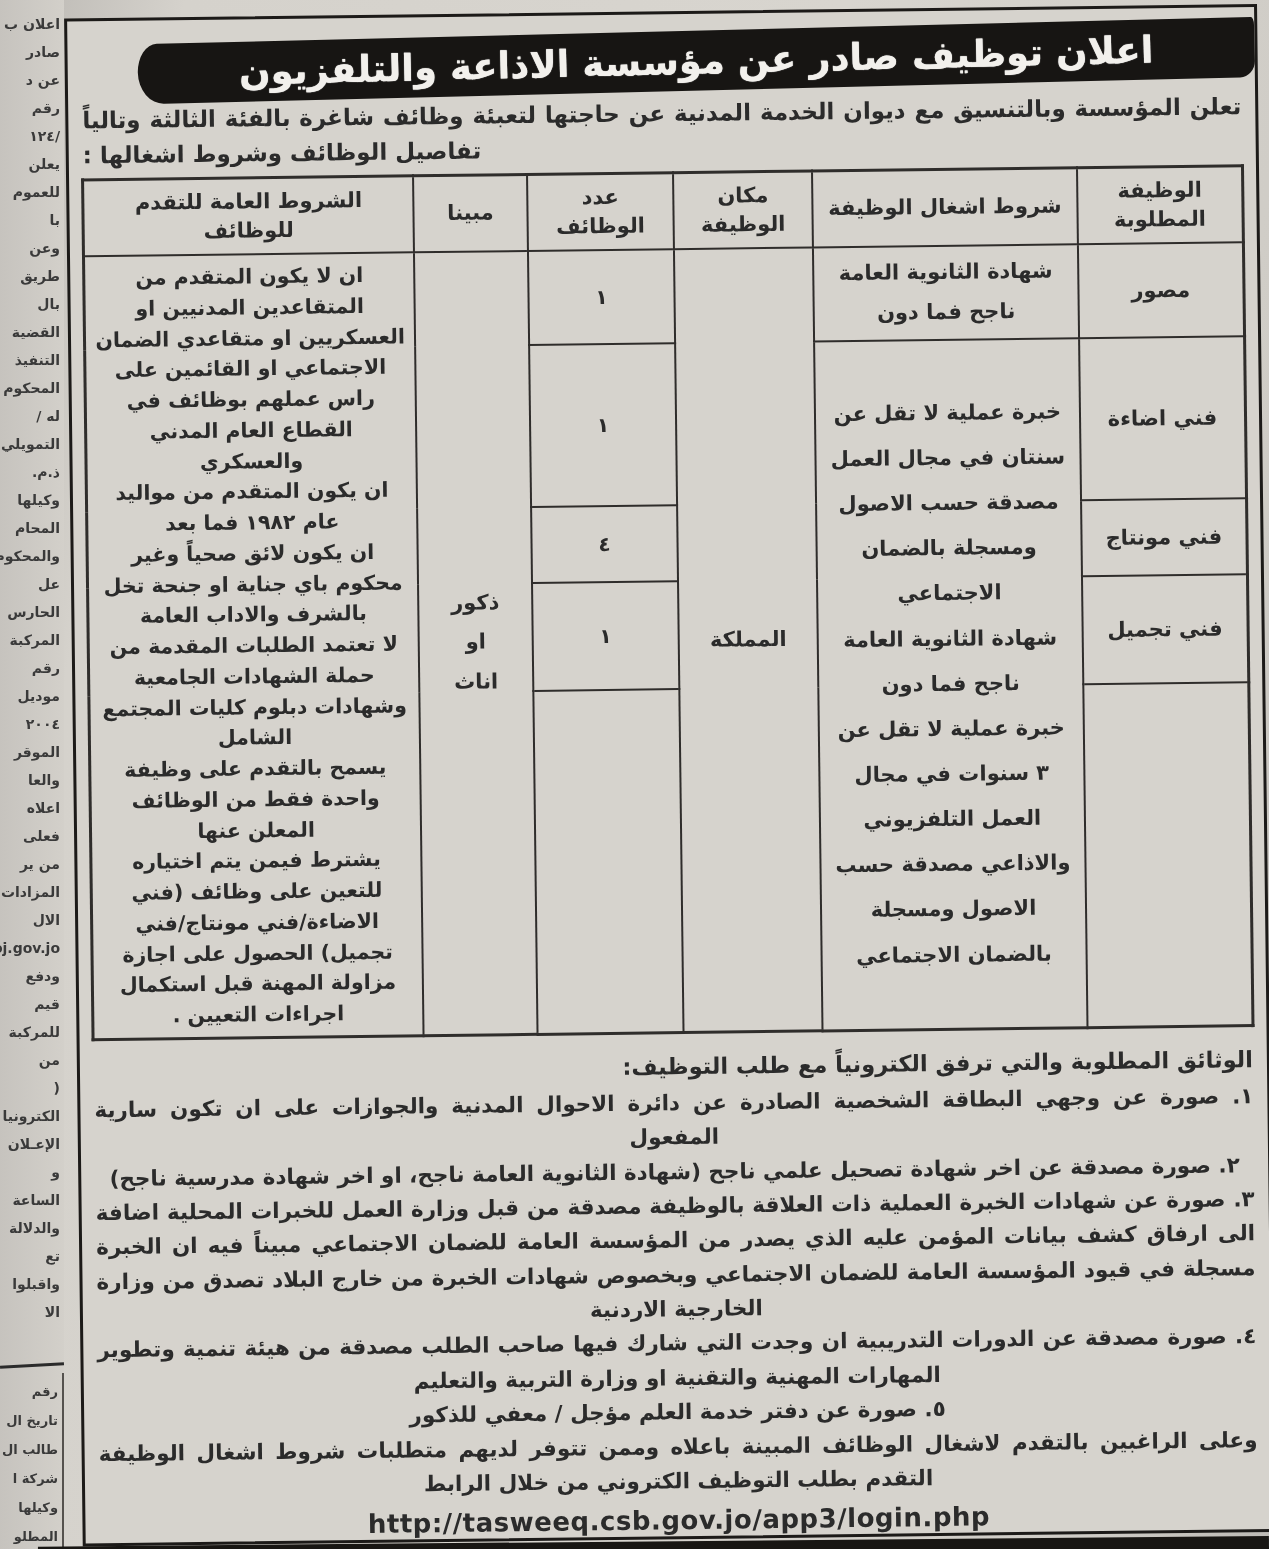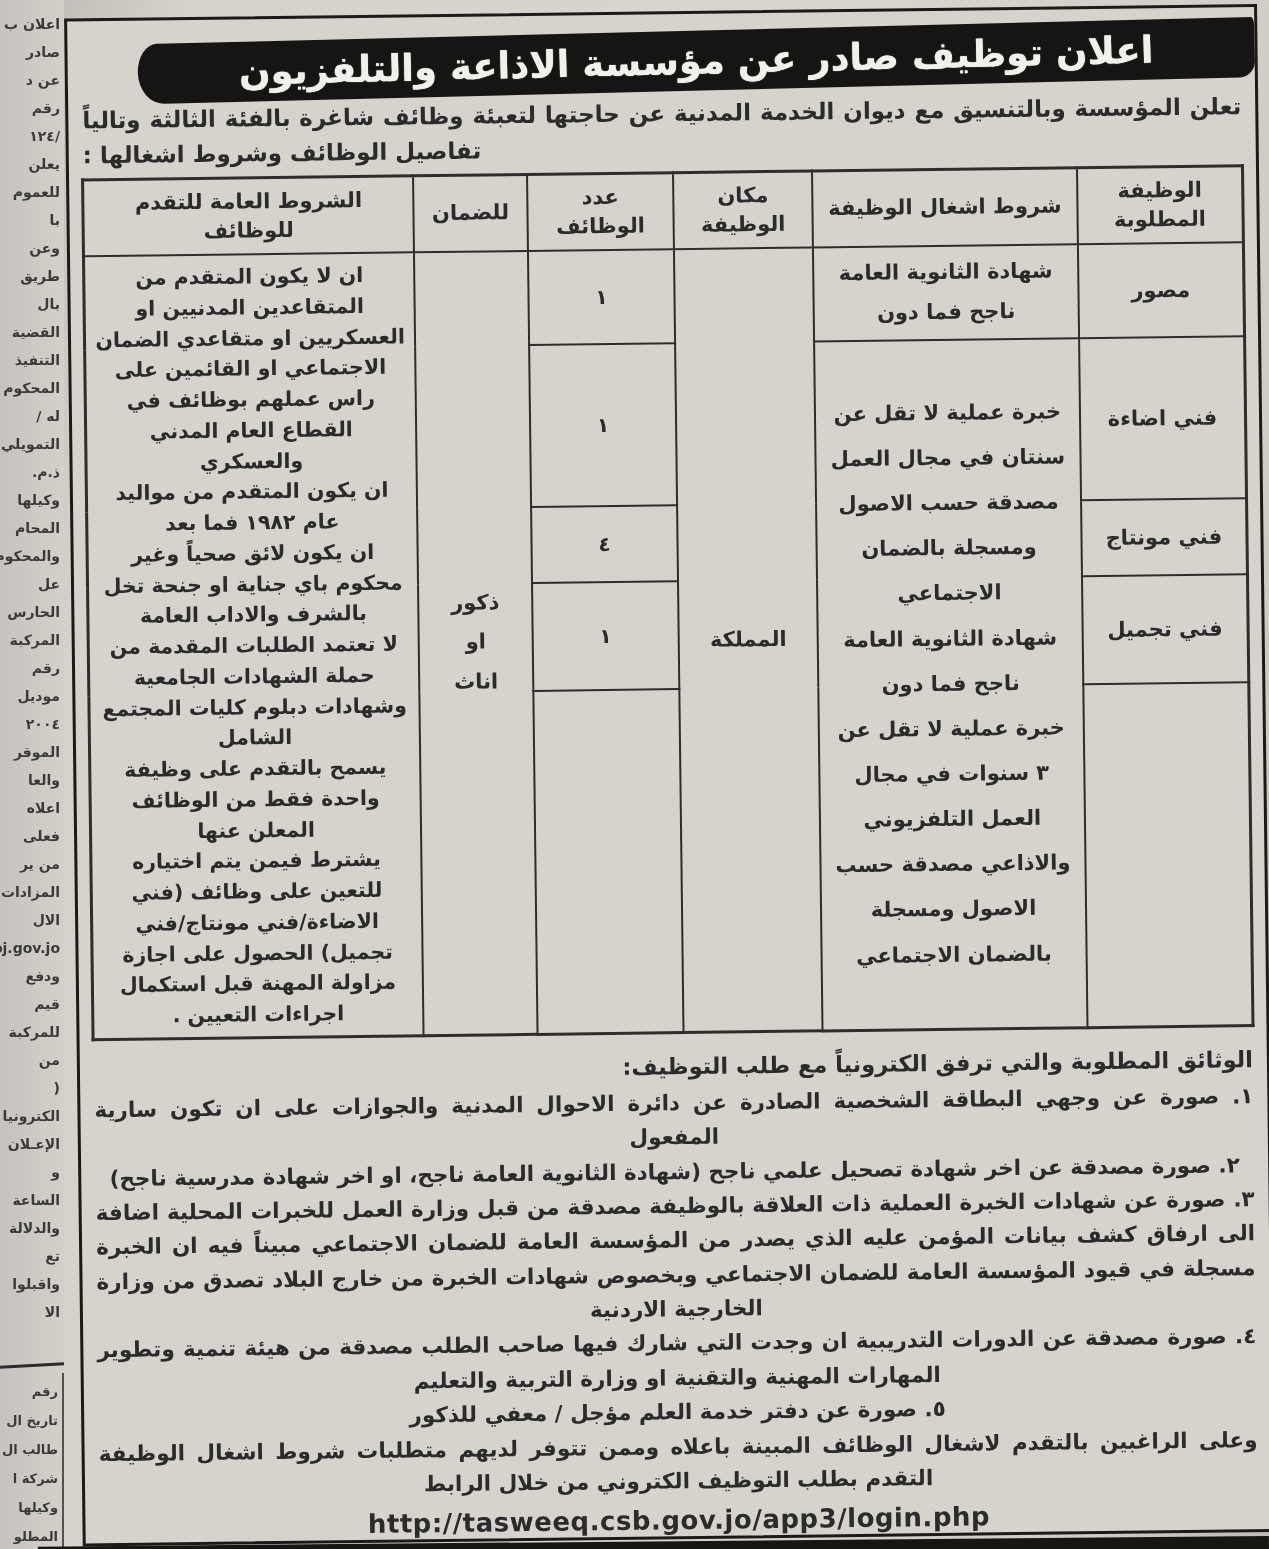--- a/index.html
+++ b/index.html
@@ -138,21 +138,21 @@
       <col style="width:12.6%">
         <col style="width:9.8%">
         <col style="width:28.5%">
     </colgroup>
     <thead>
       <tr>
         <th>الوظيفة المطلوبة</th>
         <th>شروط اشغال الوظيفة</th>
         <th>مكان الوظيفة</th>
         <th>عدد الوظائف</th>
-        <th>للضمان</th>
+        <th>مبينا</th>
         <th>الشروط العامة للتقدم للوظائف</th>
       </tr>
     </thead>
     <tbody>
       <tr class="r1">
         <td class="job">مصور</td>
         <td class="cond1">شهادة الثانوية العامة ناجح فما دون</td>
         <td class="loc" rowspan="5">المملكة</td>
         <td class="count">١</td>
         <td class="gender" rowspan="5">ذكور

